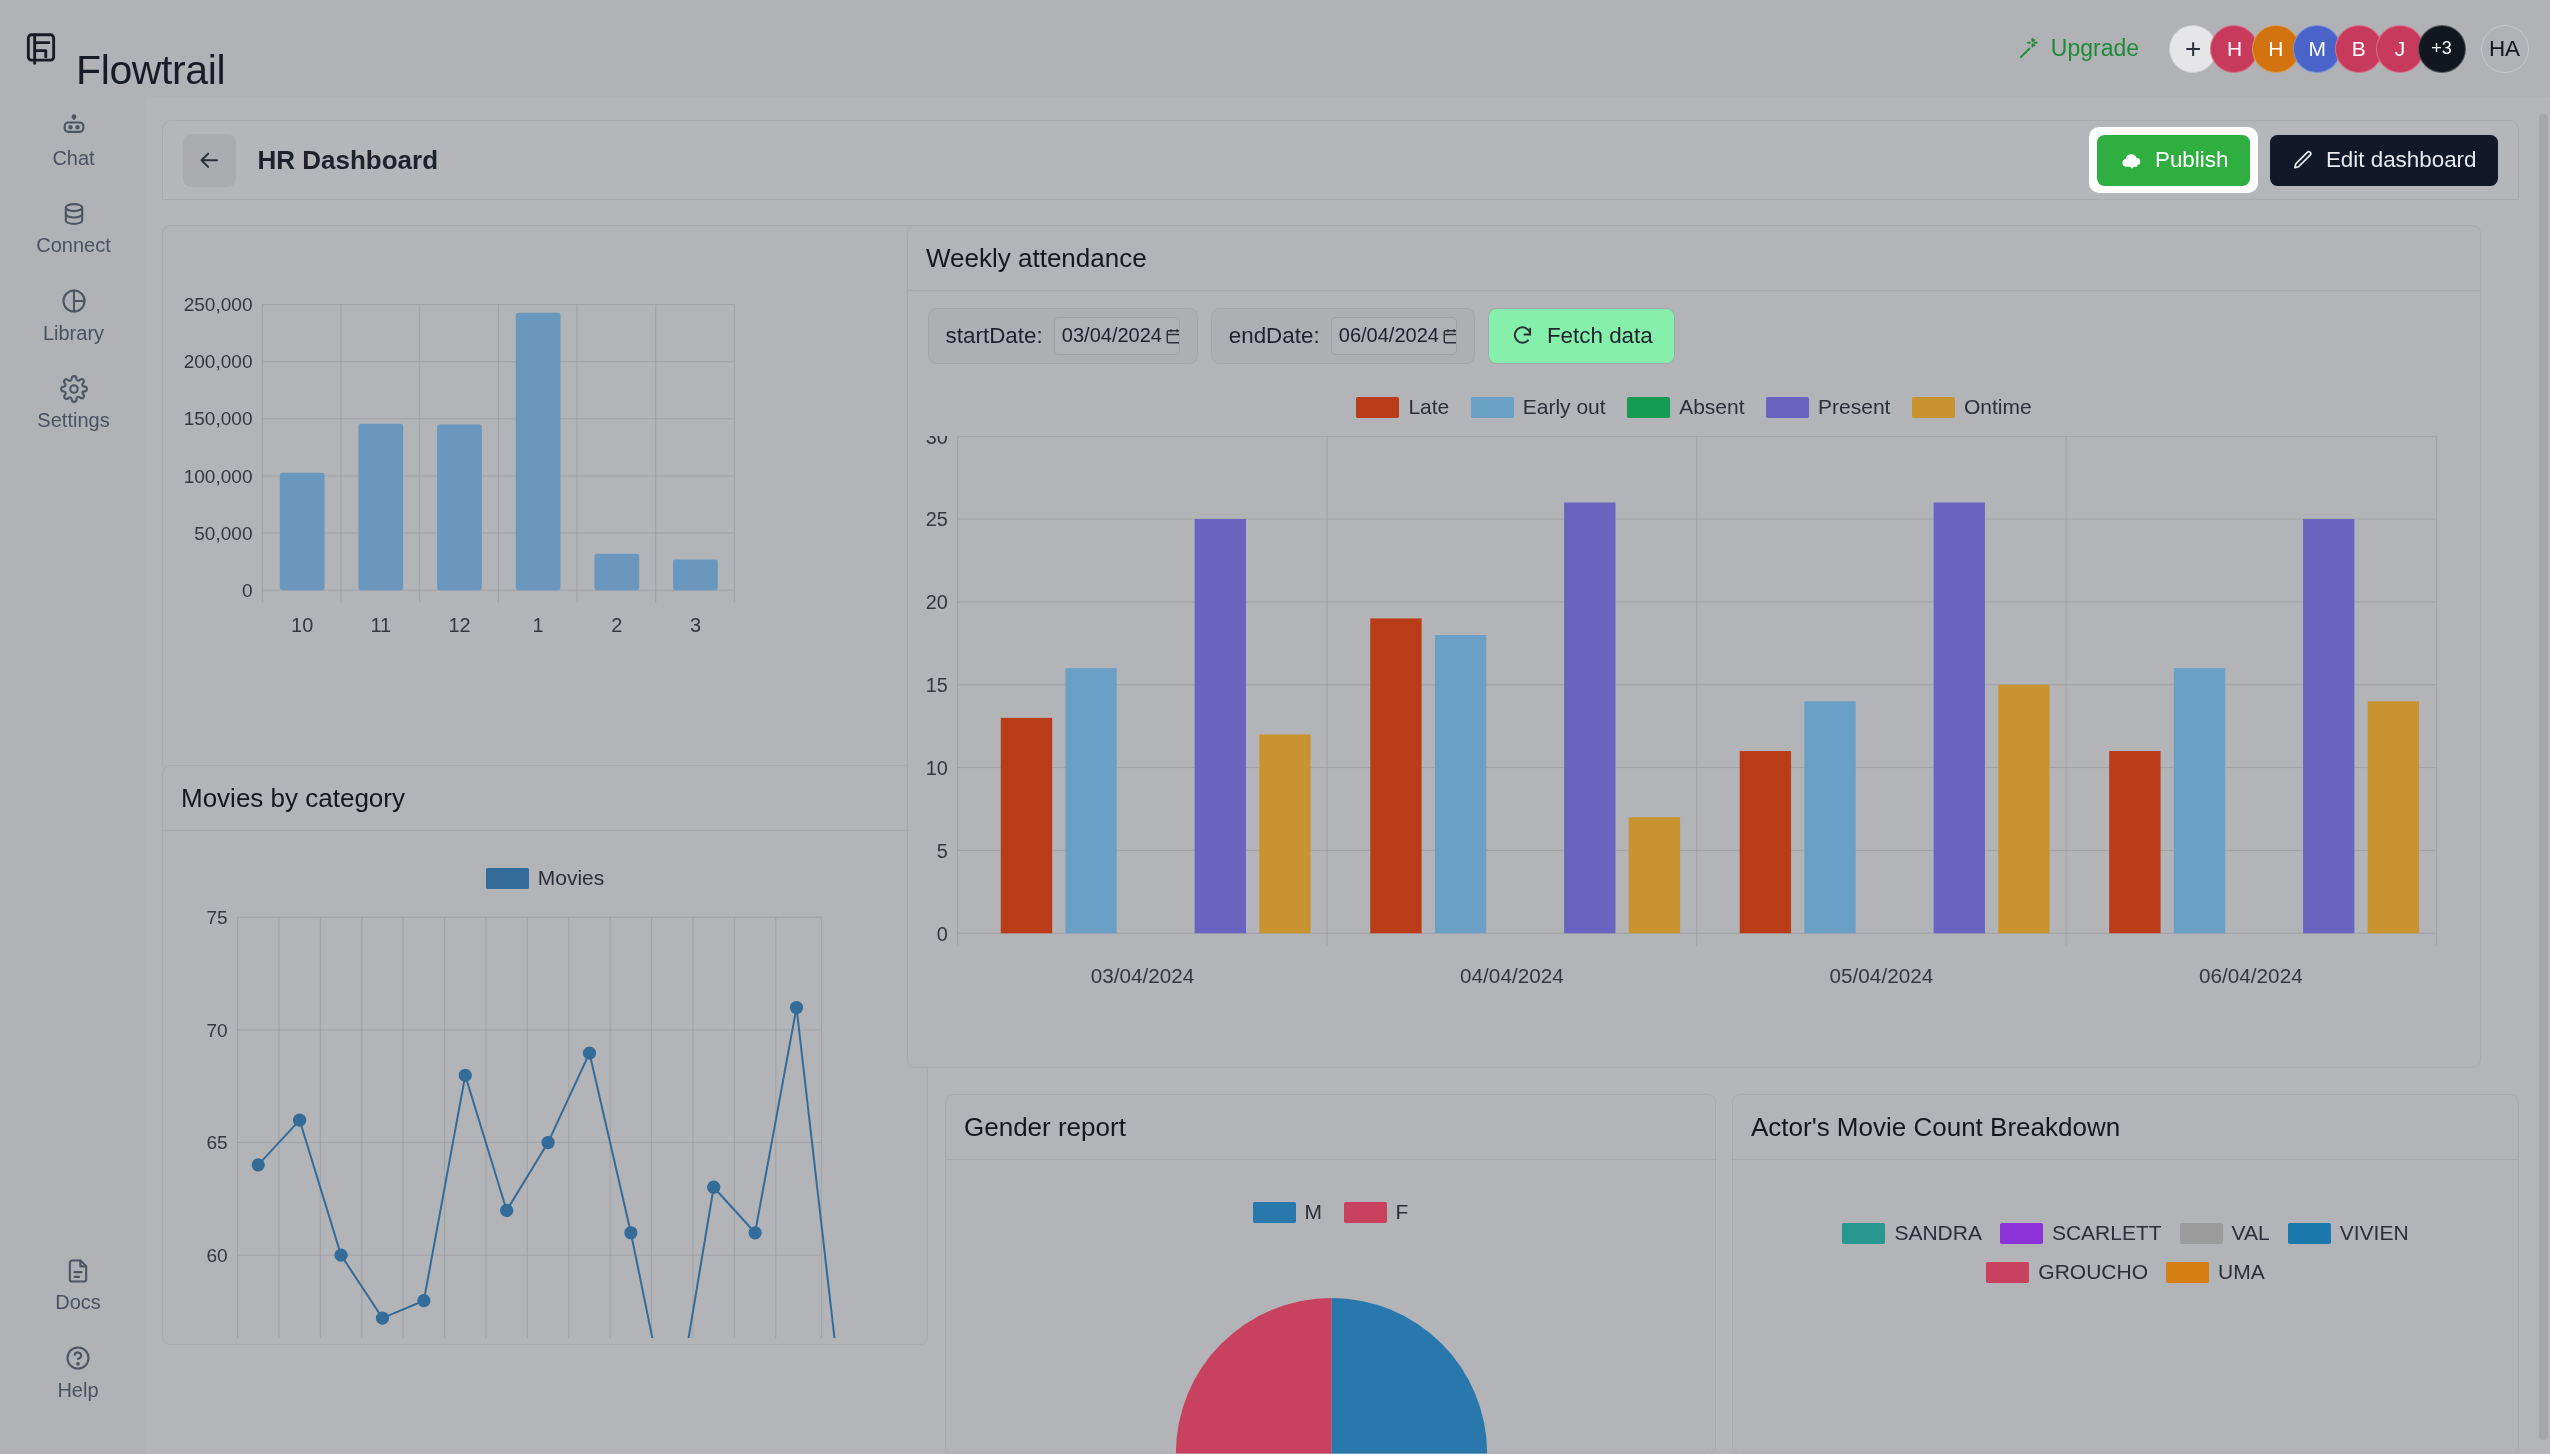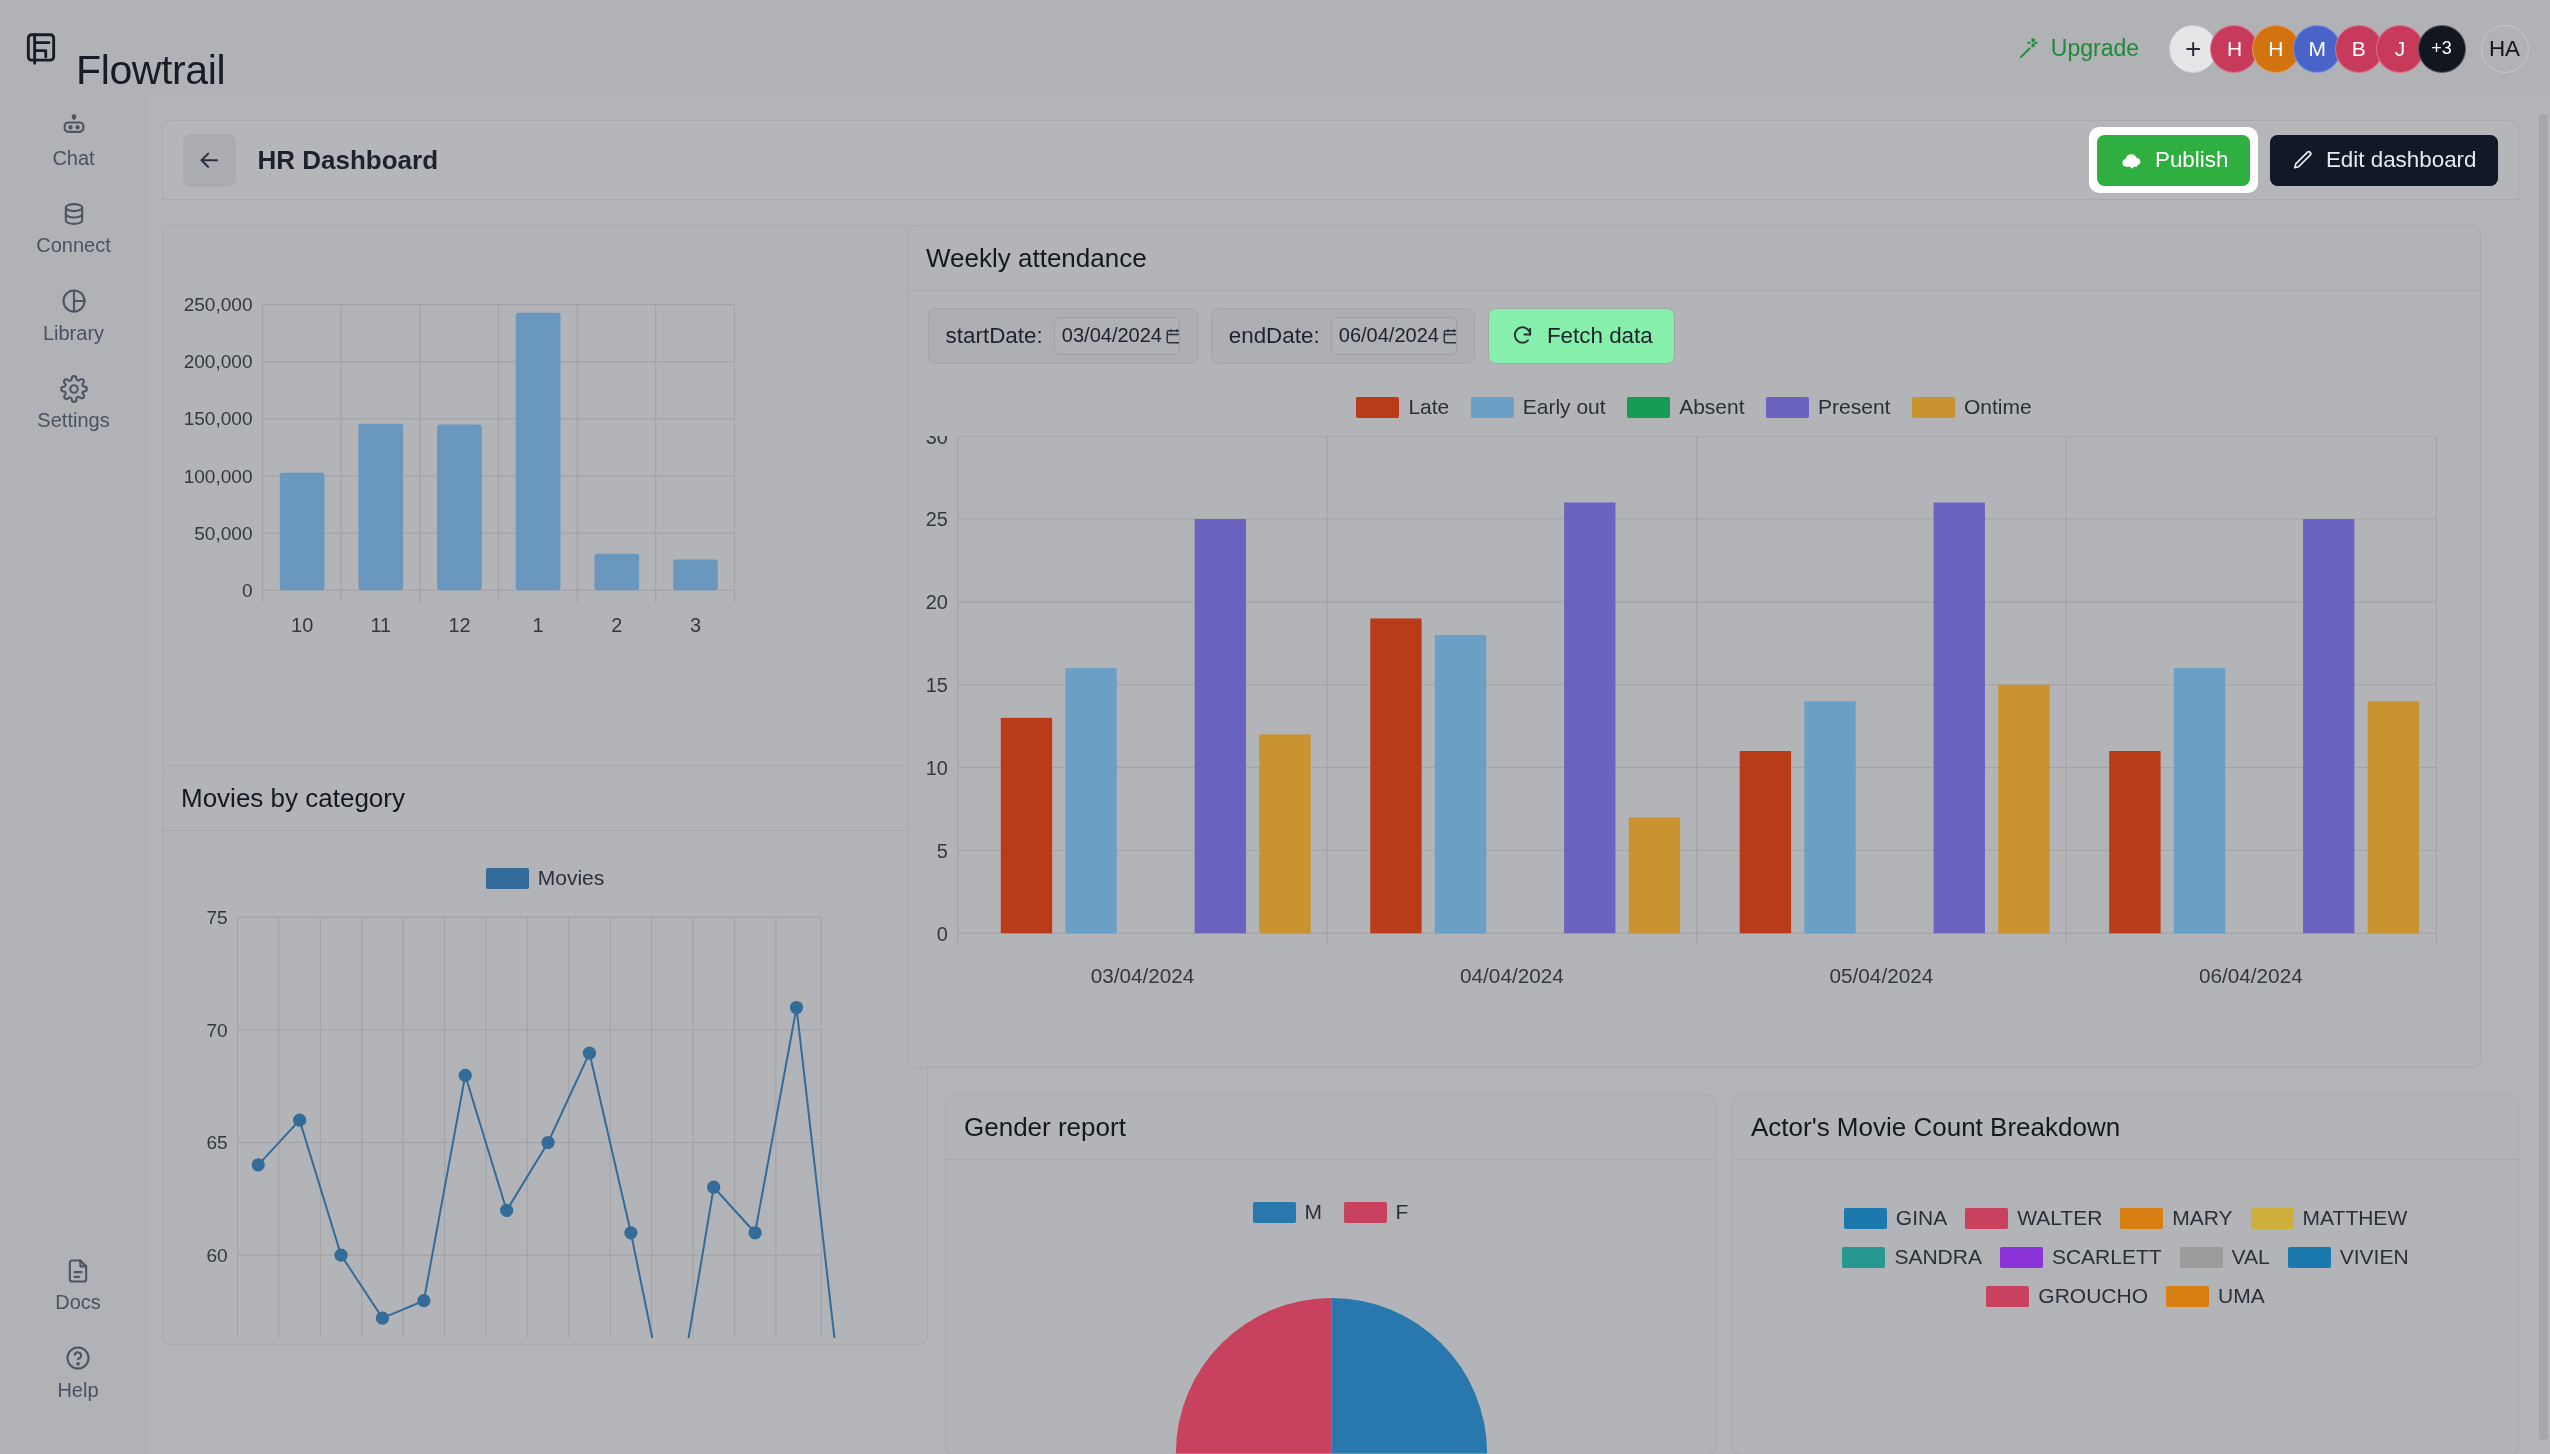--- a/index.html
+++ b/index.html
@@ -501,38 +501,20 @@
       <svg width="771" height="207" style="position:absolute;left:0;top:99px;" viewBox="0 0 930 250">
         <path d="M465 235 L465 47 A188 188 0 0 1 653 235 Z" fill="#2878ad"></path>
         <path d="M465 235 L465 47 A188 188 0 0 0 277 235 Z" fill="#c8415f"></path>
       </svg>
     </div>
   </div>
 
   <div class="card" style="left:1585px; top:997px; width:787px; height:361px;">
     <div class="card-head">Actor's Movie Count Breakdown</div>
     <div class="card-body" style="height:296px; padding-top:46px;">
-      <div class="legend" style="gap:18px; padding:0 20px;">
-        <div class="item">
-          <span class="swatch" style="background:#1b79ae"></span>
-          <span class="lab">GINA</span>
-        </div>
-        <div class="item">
-          <span class="swatch" style="background:#c8415f"></span>
-          <span class="lab">WALTER</span>
-        </div>
-        <div class="item">
-          <span class="swatch" style="background:#d87f14"></span>
-          <span class="lab">MARY</span>
-        </div>
-        <div class="item">
-          <span class="swatch" style="background:#ceaf3b"></span>
-          <span class="lab">MATTHEW</span>
-        </div>
-      </div>
       <div class="legend" style="gap:18px; padding:15px 20px 0 20px;">
         <div class="item">
           <span class="swatch" style="background:#27988f"></span>
           <span class="lab">SANDRA</span>
         </div>
         <div class="item">
           <span class="swatch" style="background:#8b33d8"></span>
           <span class="lab">SCARLETT</span>
         </div>
         <div class="item">

